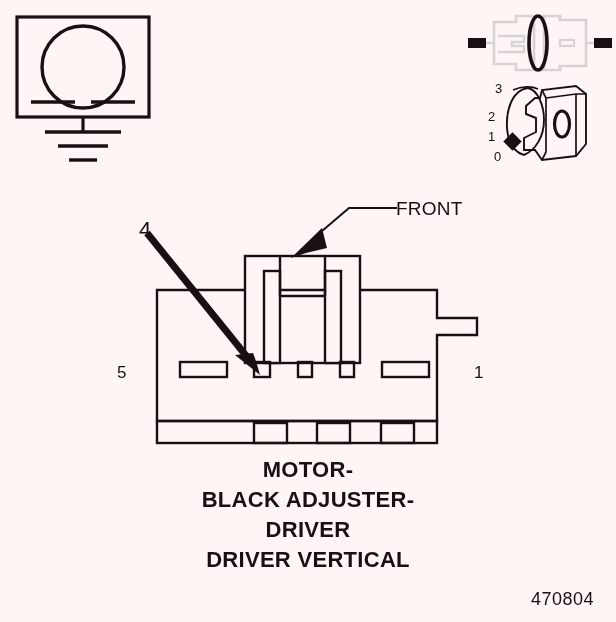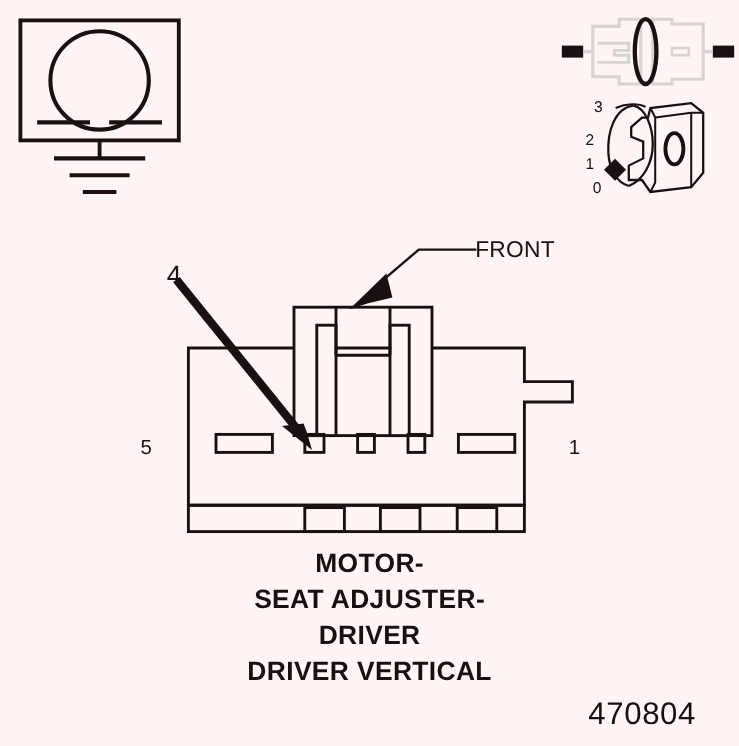--- a/index.html
+++ b/index.html
@@ -63,23 +63,23 @@
     text-align: center;
     font-weight: bold;
     font-size: 22px;
     letter-spacing: 0.3px;
     line-height: 30px;
   }
   .caption div { white-space: nowrap; }
 
   .figure-number {
     position: absolute;
-    right: 36px;
+    right: 22px;
     bottom: 12px;
-    font-size: 26px;
+    font-size: 18px;
     letter-spacing: 0.5px;
     margin-top: 36px;
   }
 </style>
 </head>
 <body>
 
 <div class="abs ohm-group">
   <svg width="140" height="160" viewBox="0 0 140 160">
 
@@ -176,18 +176,18 @@
 <div class="abs label-black">FRONT</div>
 
 <div class="abs label-4">4</div>
 
 <div class="abs label-5">5</div>
 
 <div class="abs label-1">1</div>
 
 <div class="caption">
   <div>MOTOR-</div>
-  <div>SEAT ADJUSTER-</div>
+  <div>BLACK ADJUSTER-</div>
   <div>DRIVER</div>
   <div>DRIVER VERTICAL</div>
 </div>
 
 <div class="figure-number">470804</div>
 
 </body></html>

